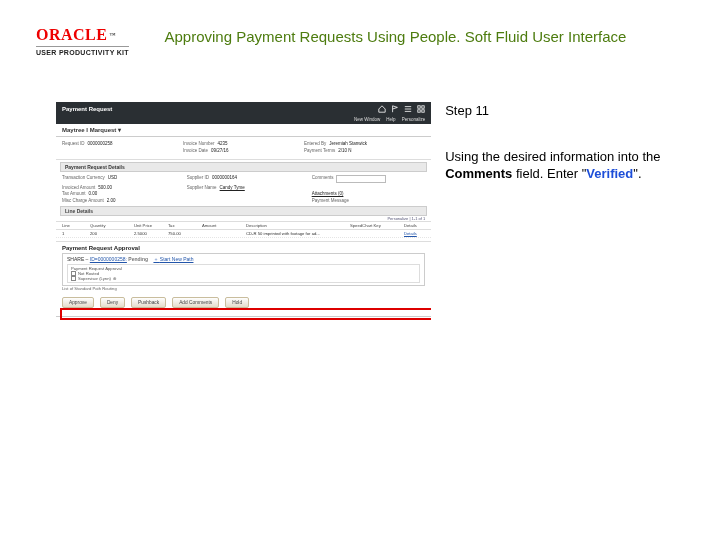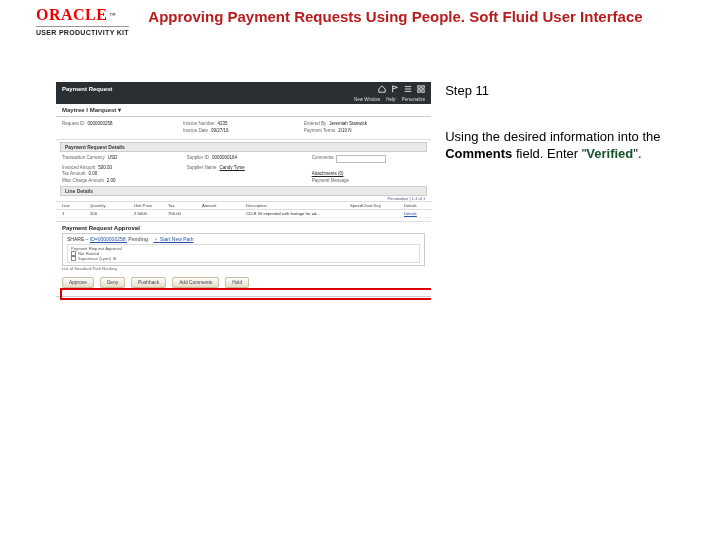--- a/index.html
+++ b/index.html
@@ -1,26 +1,26 @@
 <!DOCTYPE html>
 <html><head>
 <meta charset="utf-8">
 <style>
   * { box-sizing: border-box; margin: 0; padding: 0; }
   html, body { width: 720px; height: 540px; font-family: Arial, Helvetica, sans-serif; background: #fff; color: #000; }
   body { position: relative; }
 
   
-  .header-row { display: flex; align-items: flex-start; padding: 6px 28px 6px 36px; justify-content: center; }
+  .header-row { display: flex; align-items: flex-start; padding: 26px 28px 6px 36px; justify-content: center; }
   .logo-box { display: flex; flex-direction: column; }
   .oracle { font-family: Georgia, serif; font-weight: bold; font-size: 16px; color: #e00; letter-spacing: 0.5px; display: flex; align-items: center; }
   .oracle .tm { font-size: 6px; color: #444; margin-left: 2px; vertical-align: top; }
   .oracle-rule { border-bottom: 1px solid #999; margin-top: 2px; }
   .upk { font-size: 7px; font-weight: bold; letter-spacing: 0.3px; color: #222; margin-top: 2px; }
-  .doc-title { flex: 1; text-align: center; font-size: 15px; font-weight: 700; color: #b91c1c; padding-top: 2px; padding-right:30px; }
+  .doc-title { flex: 1; text-align: center; font-size: 15px; font-weight: 400; color: #4d7c0f; padding-top: 2px; padding-right:30px; }
 
   
   .content { display: flex; padding: 40px 28px 0 56px; gap: 14px; }
   .screenshot {
     width: 386px; height: 252px;
     border: none;
     background: #fff;
     font-size: 5.5px;
     color: #444;
     position: relative;
@@ -129,21 +129,21 @@
     background: linear-gradient(#fefefe,#e4dccb);
     border: 1px solid #c9bd9d; color:#444; border-radius:2px;
   }
 
   .hr-bottom { border-top:1px solid #ccc; margin: 4px 0 0 0; }
 
   
   .instructions { width: 254px; font-size: 13px; line-height: 1.35; }
   .step-label { margin-bottom: 28px; }
   .instr-text .bold { font-weight: bold; }
-  .instr-text .verif { font-weight: bold; color: #14532d; }
+  .instr-text .verif { font-weight: bold; color: #1d4ed8; }
 </style>
 </head>
 <body>
 
 <div class="header-row">
   <div class="logo-box">
     <div class="oracle">
       <span>ORACLE</span>
       <span class="tm">™</span>
     </div>

